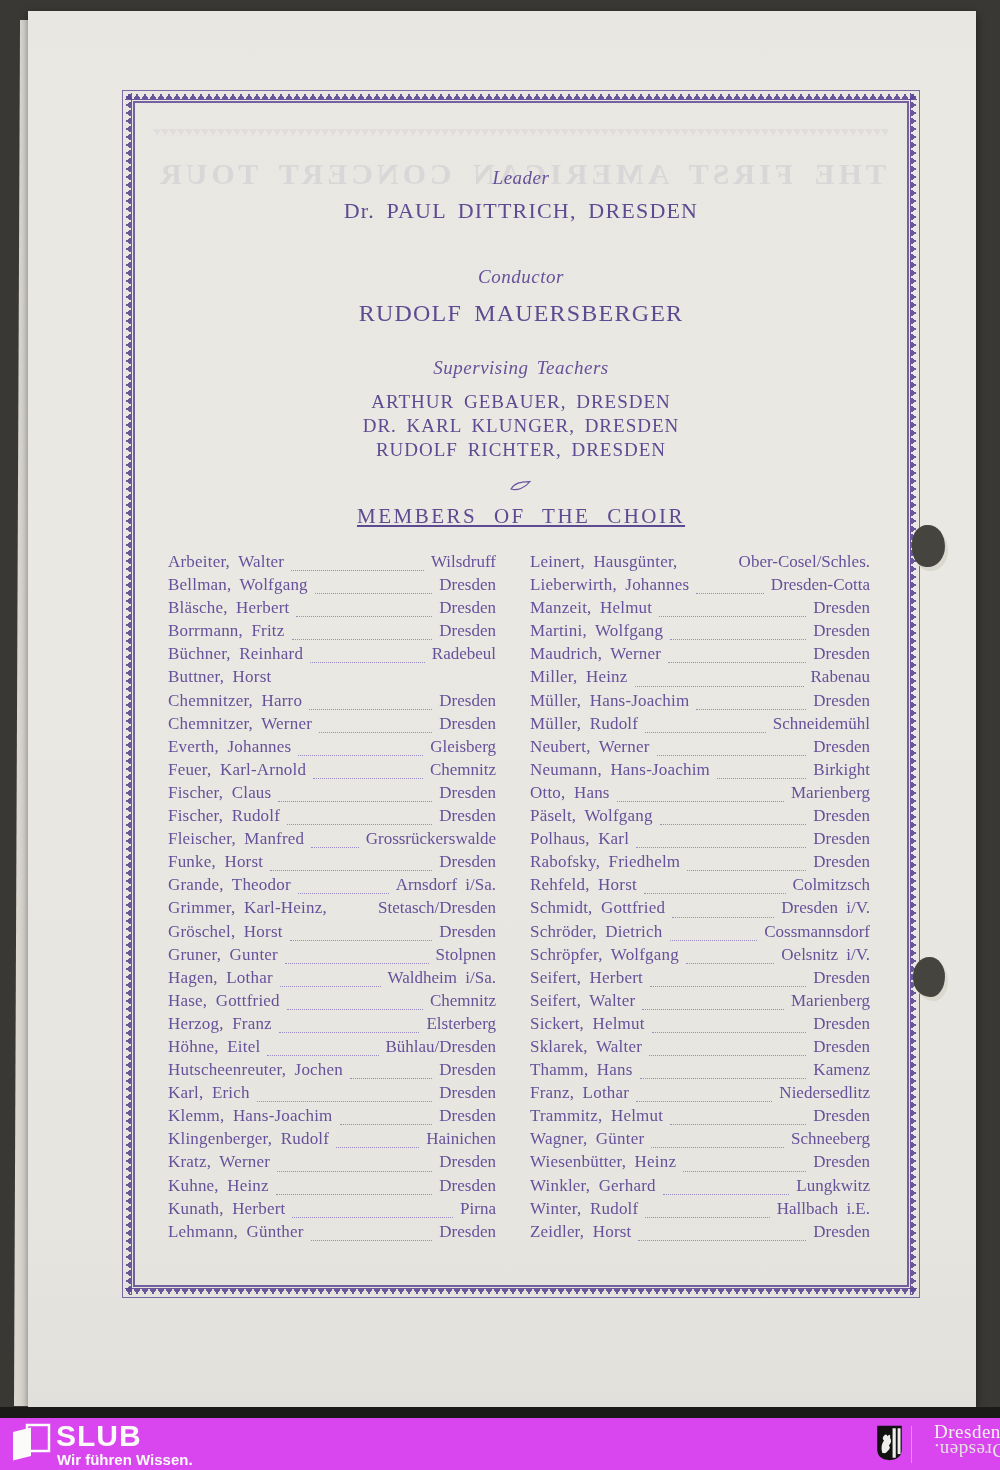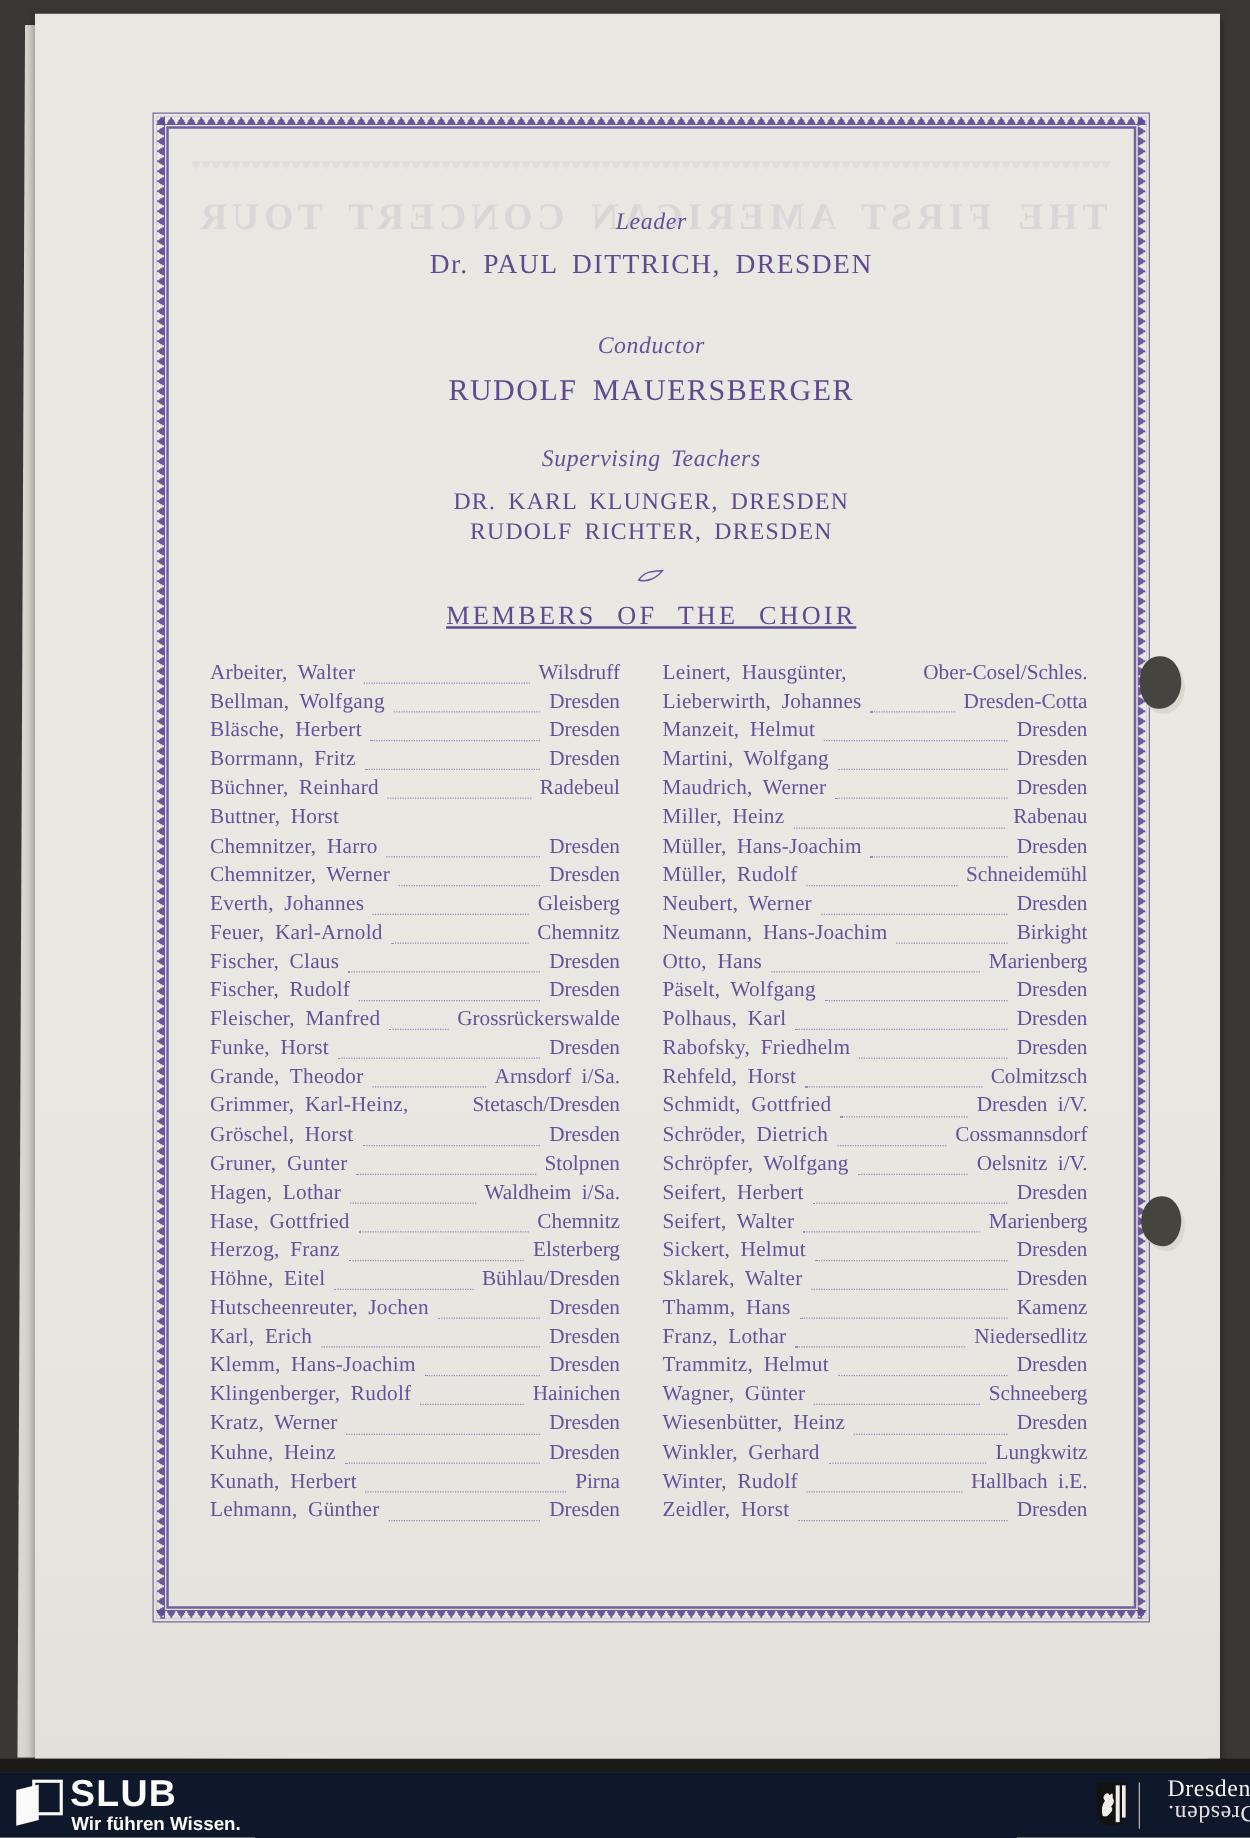--- a/index.html
+++ b/index.html
@@ -82,21 +82,21 @@
   .mdots{flex:1;border-bottom:1px dotted #9b89c3;margin:0 7px 4px 7px;align-self:flex-end;min-width:8px;}
   .mdots.nodots{border-bottom:none;}
   .mplace{white-space:nowrap;margin-left:auto;}
 
   
   .hole{z-index:4;background:#45443f;box-shadow:3px 4px 0 0 #dbd8d0;}
   .hole1{left:912px;top:525px;width:33px;height:42px;border-radius:48% 52% 55% 45%/46% 54% 52% 48%;}
   .hole2{left:913px;top:957px;width:32px;height:40px;border-radius:52% 48% 45% 55%/50% 50% 52% 48%;}
 
   
-  .footer{left:0;top:1418px;width:1000px;height:52px;background:#0f172a;z-index:6;
+  .footer{left:0;top:1418px;width:1000px;height:52px;background:#d946ef;z-index:6;
           font-family:"Liberation Sans","DejaVu Sans",sans-serif;}
   .slub-logo{position:absolute;left:11px;top:5px;}
   .slub-name{position:absolute;left:56px;top:1px;font-size:30px;font-weight:bold;color:#fbfbf9;letter-spacing:1px;}
   .slub-tagline{position:absolute;left:57px;top:33px;font-size:15px;font-weight:bold;color:#fbfbf9;}
   .crest{position:absolute;left:876px;top:1424px;z-index:7;}
   .footer-divider{position:absolute;left:911px;top:1426px;width:1px;height:37px;background:#b3b3b1;z-index:7;}
   .dresden-wrap{position:absolute;left:922px;top:1422px;z-index:7;
                 font-family:Liberation Serif, serif;color:#f3f2ee;margin-left:12px;}
   .dresden-normal{font-size:19px;line-height:19px;letter-spacing:.5px;}
   .dresden-mirrored{font-size:19px;line-height:19px;letter-spacing:.5px;transform:rotate(180deg);color:#e3e2de;}
@@ -123,20 +123,21 @@
 
   <div class="pad-top"></div>
   <div class="lbl">Leader</div>
   <div class="caps">Dr. PAUL DITTRICH, DRESDEN</div>
 
   <div class="lbl m1">Conductor</div>
   <div class="caps big">RUDOLF MAUERSBERGER</div>
 
   <div class="lbl m2">Supervising Teachers</div>
   <div class="teachers">
+    <div>ARTHUR GEBAUER, DRESDEN</div>
     <div>DR. KARL KLUNGER, DRESDEN</div>
     <div>RUDOLF RICHTER, DRESDEN</div>
   </div>
 
   <div class="ornament">
     <svg width="22" height="12" viewBox="0 0 22 12">
       <path d="M1 9 C6 2 11 2 20 1.5 C15 8 7 11 1 9 Z" fill="none" stroke="#6a55a0" stroke-width="1.2"></path>
     </svg>
   </div>
 

